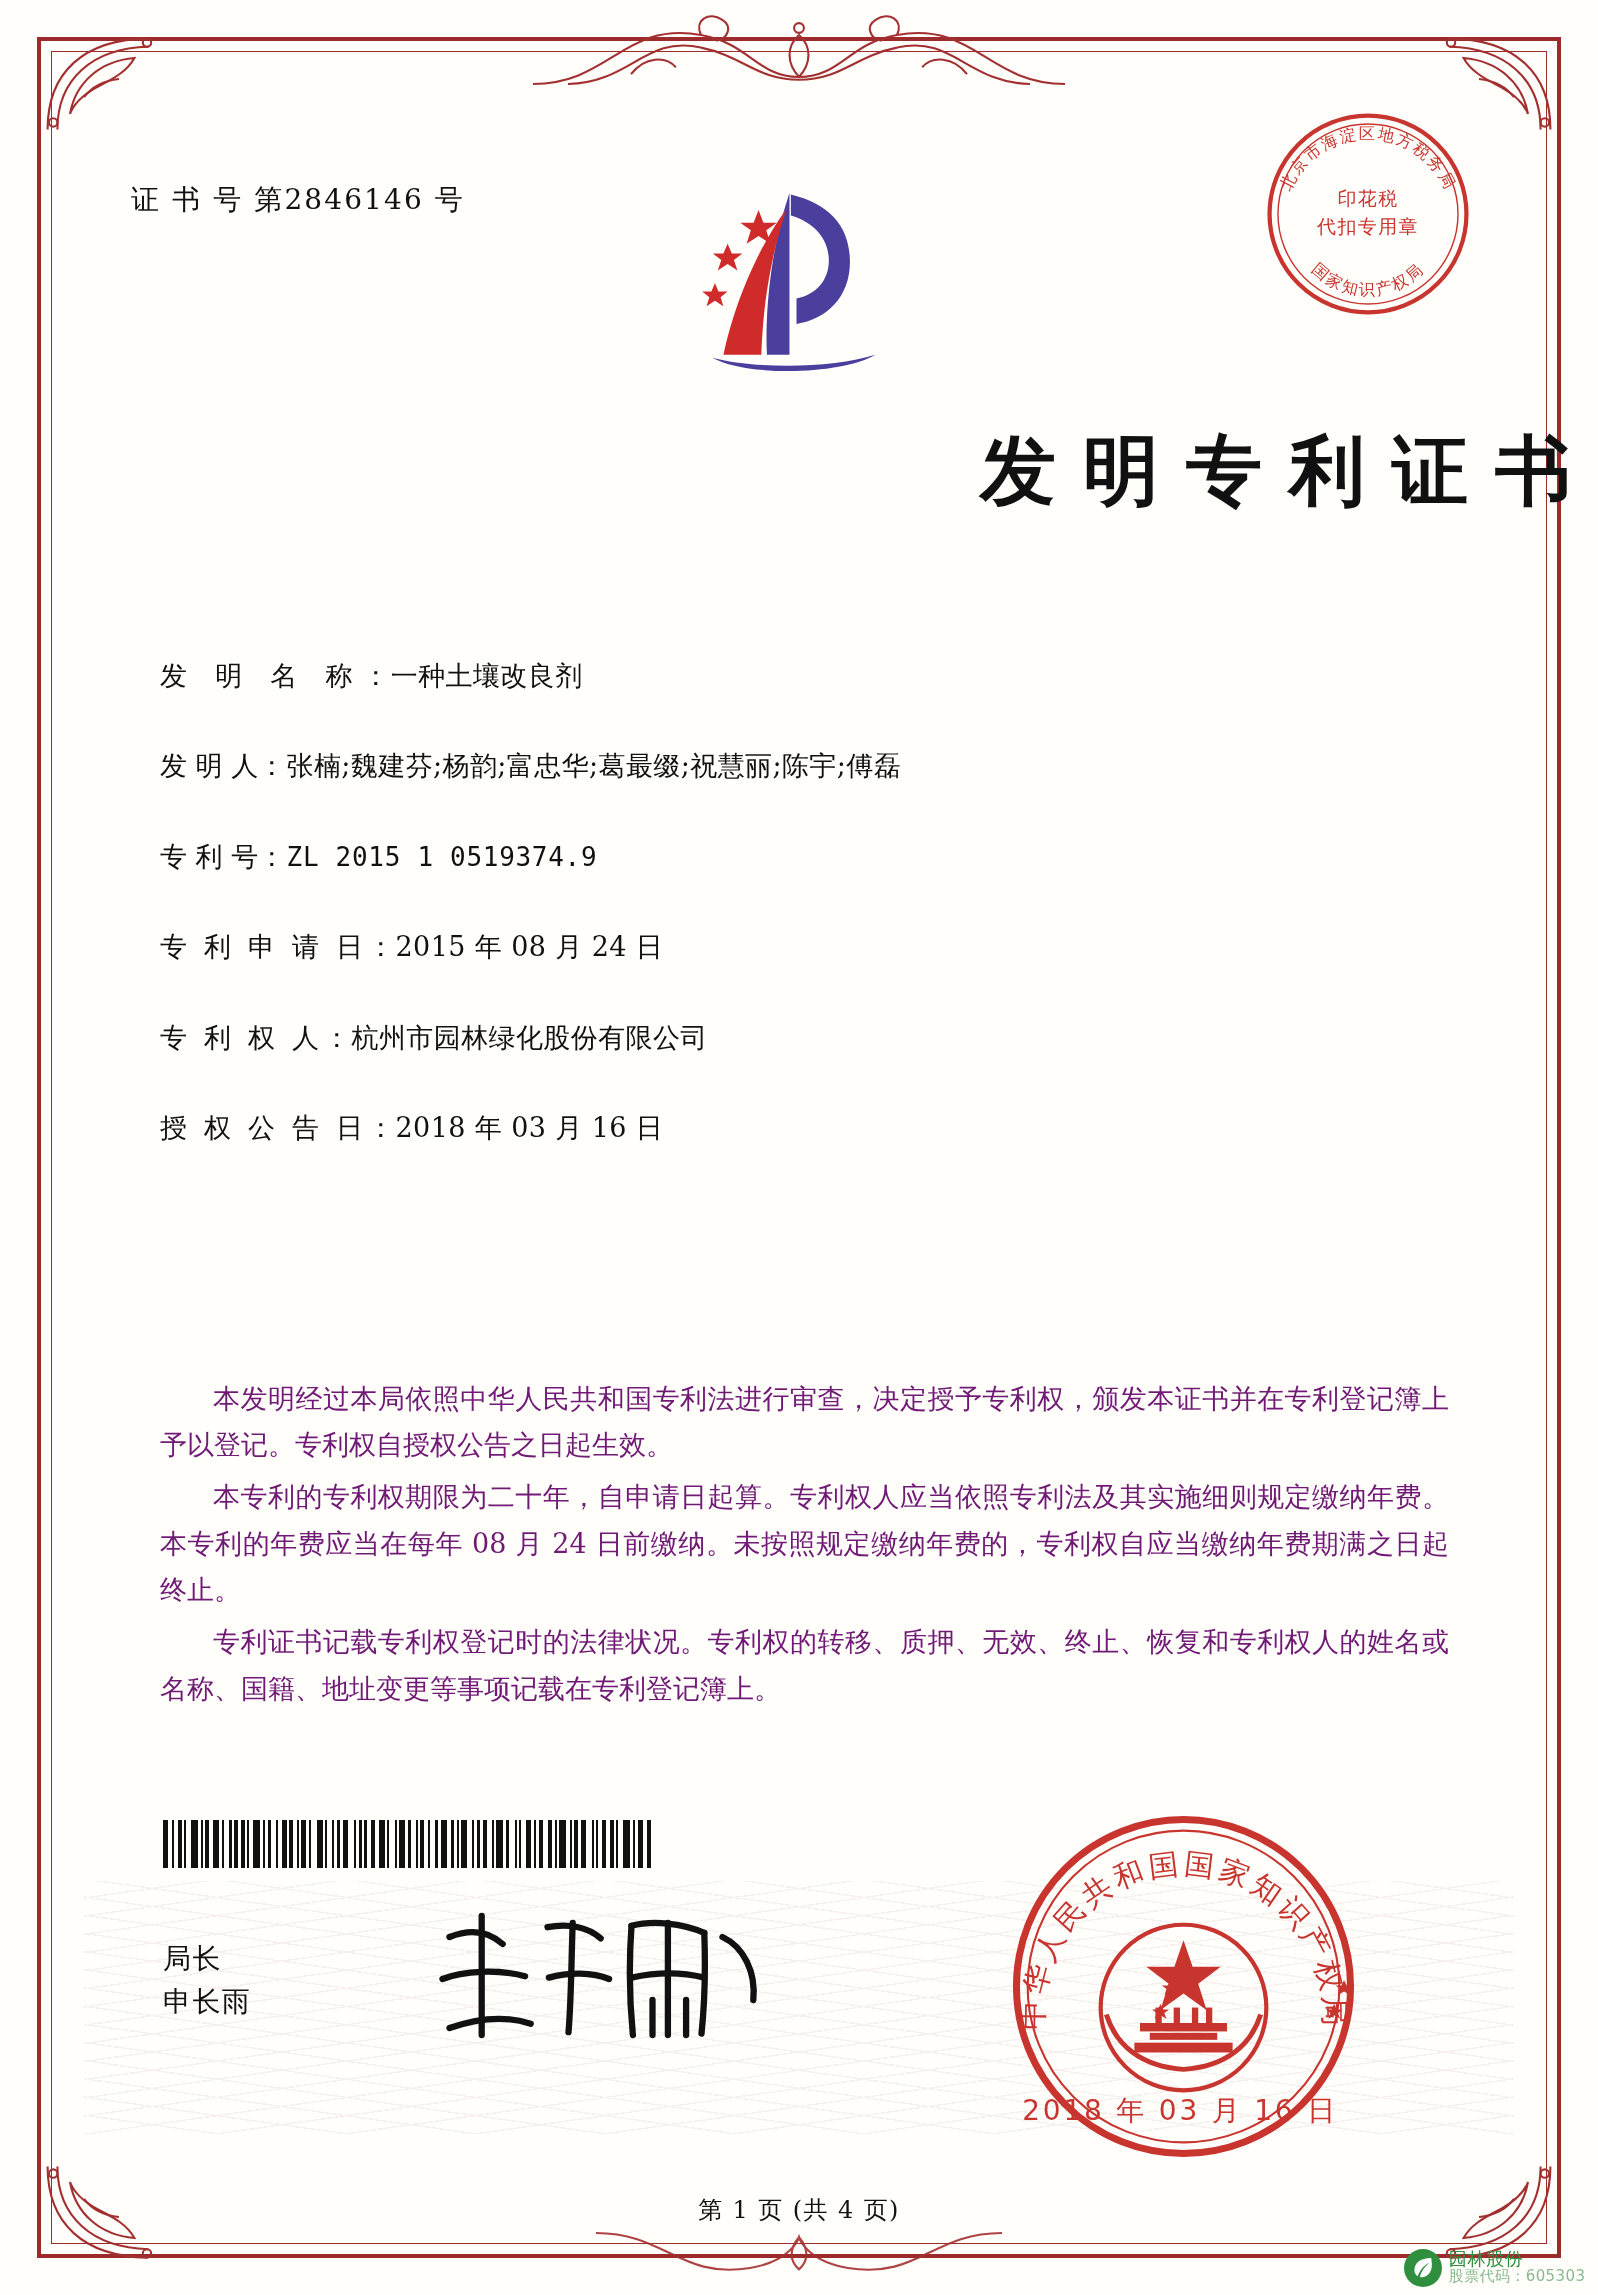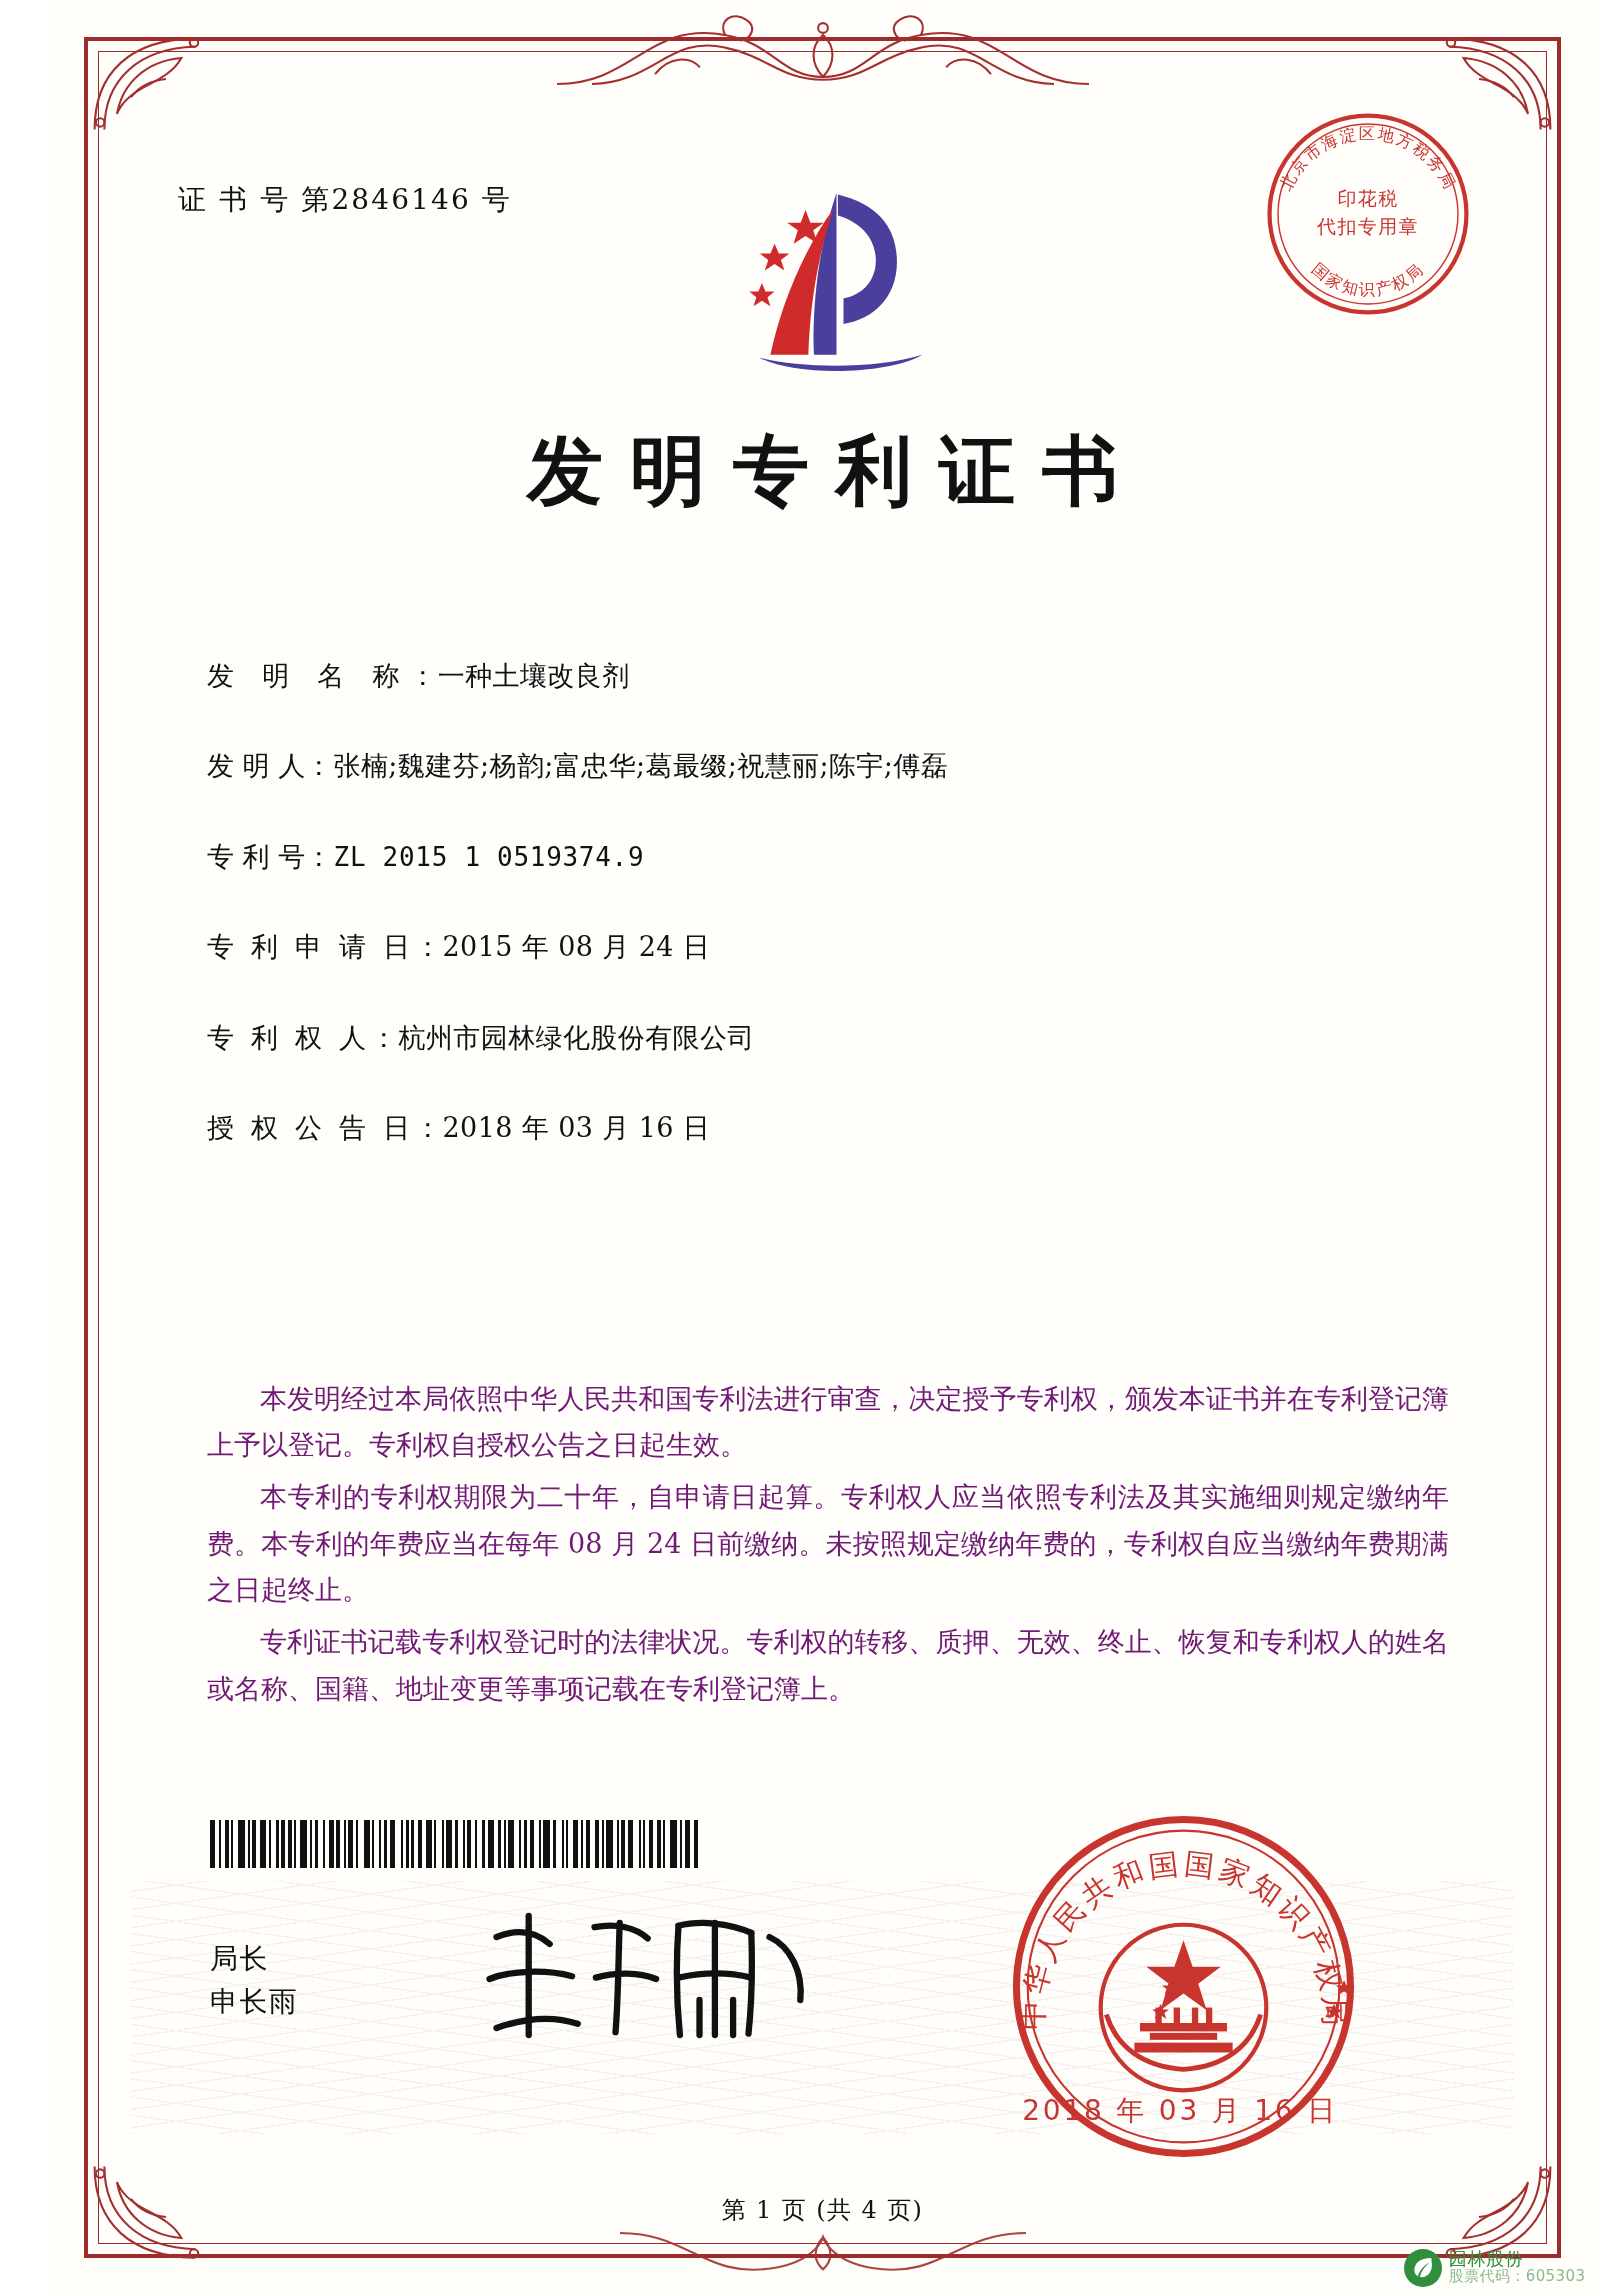--- a/index.html
+++ b/index.html
@@ -13,21 +13,20 @@
     font-family: "DejaVu Serif", "Liberation Serif", serif;
     position: relative;
     overflow: hidden;
   }
 
   
   .page {
     position: absolute;
     inset: 0;
     background: #fffefb;
-    margin-left: 47px;
   }
 
   .border-outer {
     position: absolute;
     left: 37px;
     top: 37px;
     right: 37px;
     bottom: 37px;
     border: 4.9px solid #9e2b2b;
     box-sizing: border-box;
@@ -107,21 +106,21 @@
     height: 218px;
   }
   .tax-stamp svg { width: 100%; height: 100%; display: block; }
 
   
   .doc-title {
     position: absolute;
     left: 0;
     right: 0;
     top: 421px;
-    text-align: center;
+    text-align: right;
     font-size: 76px;
     letter-spacing: 27px;
     text-indent: 27px;
     font-weight: 700;
     color: #111;
     font-family: "DejaVu Serif", "Liberation Serif", serif;
   }
 
   
   .fields {

